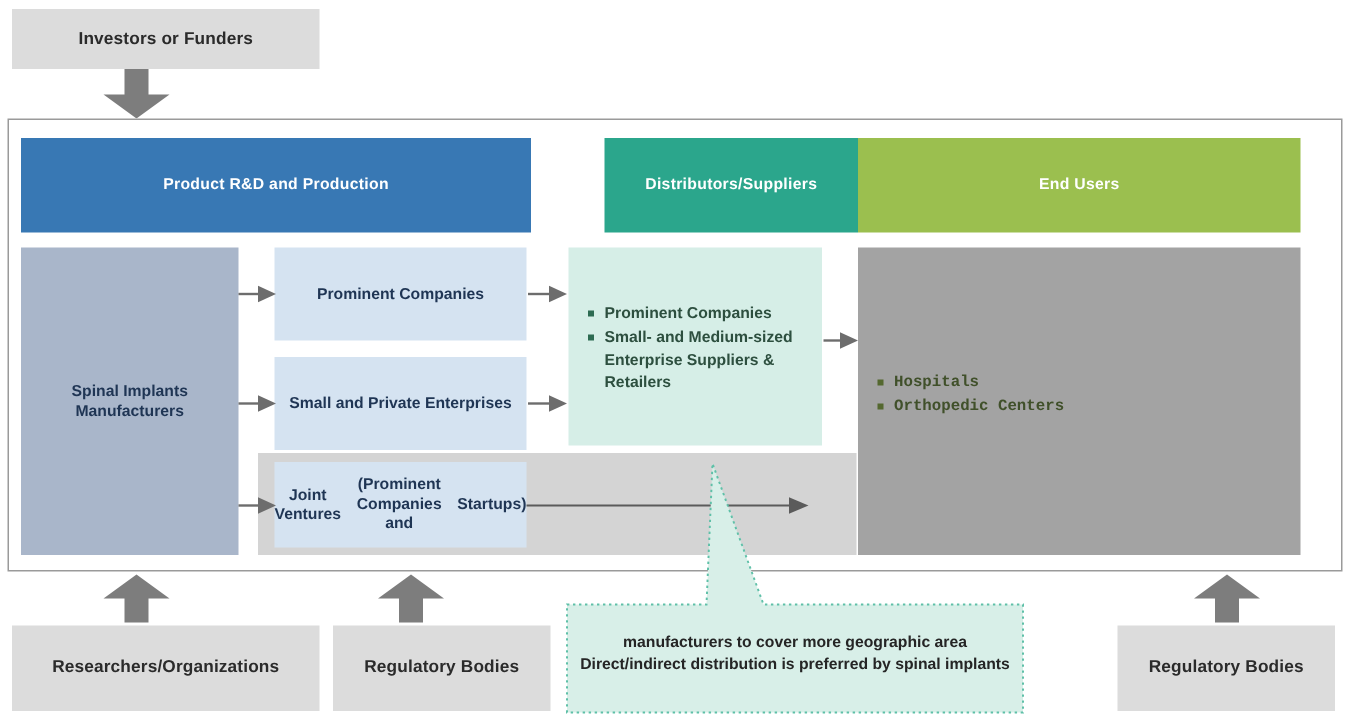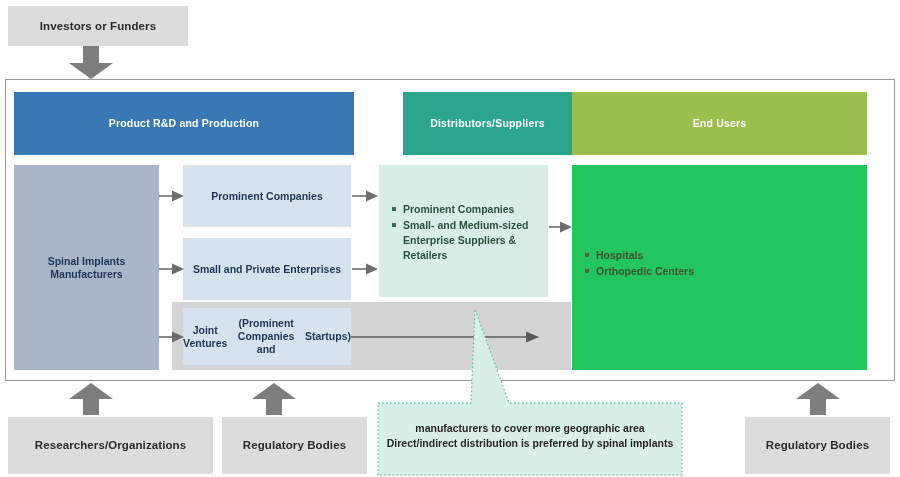--- a/index.html
+++ b/index.html
@@ -49,21 +49,21 @@
     font-size: 10.5px;
     font-weight: bold;
     letter-spacing: .2px;
   }
   .hdr-blue  { background: #3878b4; }
   .hdr-teal  { background: #2ba68c; }
   .hdr-green { background: #9bbf4f; }
 
   
   .panel-teal  { background: #d6eee7; }
-  .panel-green { background: #22c55e; }
+  .panel-green { background: #a3a3a3; font-family: Liberation Mono, monospace; }
   .band-grey   { background: #d4d4d4; }
 
   .mfr-box {
     background: #a9b6ca;
     color: #1f3554;
     font-size: 10.5px;
     font-weight: bold;
   }
   .sub-box {
     background: #d5e3f1;
@@ -109,21 +109,21 @@
     font-weight: bold;
     line-height: 1.45;
     text-align: center;
   }
 </style>
 </head>
 <body>
 
 <div id="canvas">
 
-  <div class="abs ext-box ctr" style="left:8px; top:6px; width:180px; height:40px;">
+  <div class="abs ext-box ctr" style="left:8px; top:6px; width:205px; height:40px;">
     <span>Investors or Funders</span>
   </div>
 
   <svg class="abs arrow-svg" style="left:68px; top:46px;" width="46" height="34" viewBox="0 0 46 34">
     <polygon points="15,0 31,0 31,17 45,17 23,33 1,17 15,17" fill="#7d7d7d"></polygon>
   </svg>
 
   <div id="main-frame" class="abs" style="left:5px; top:79px; width:890px; height:302px;"></div>
 
   <div class="abs band-grey" style="left:172px; top:302px; width:399px; height:68px;"></div>

